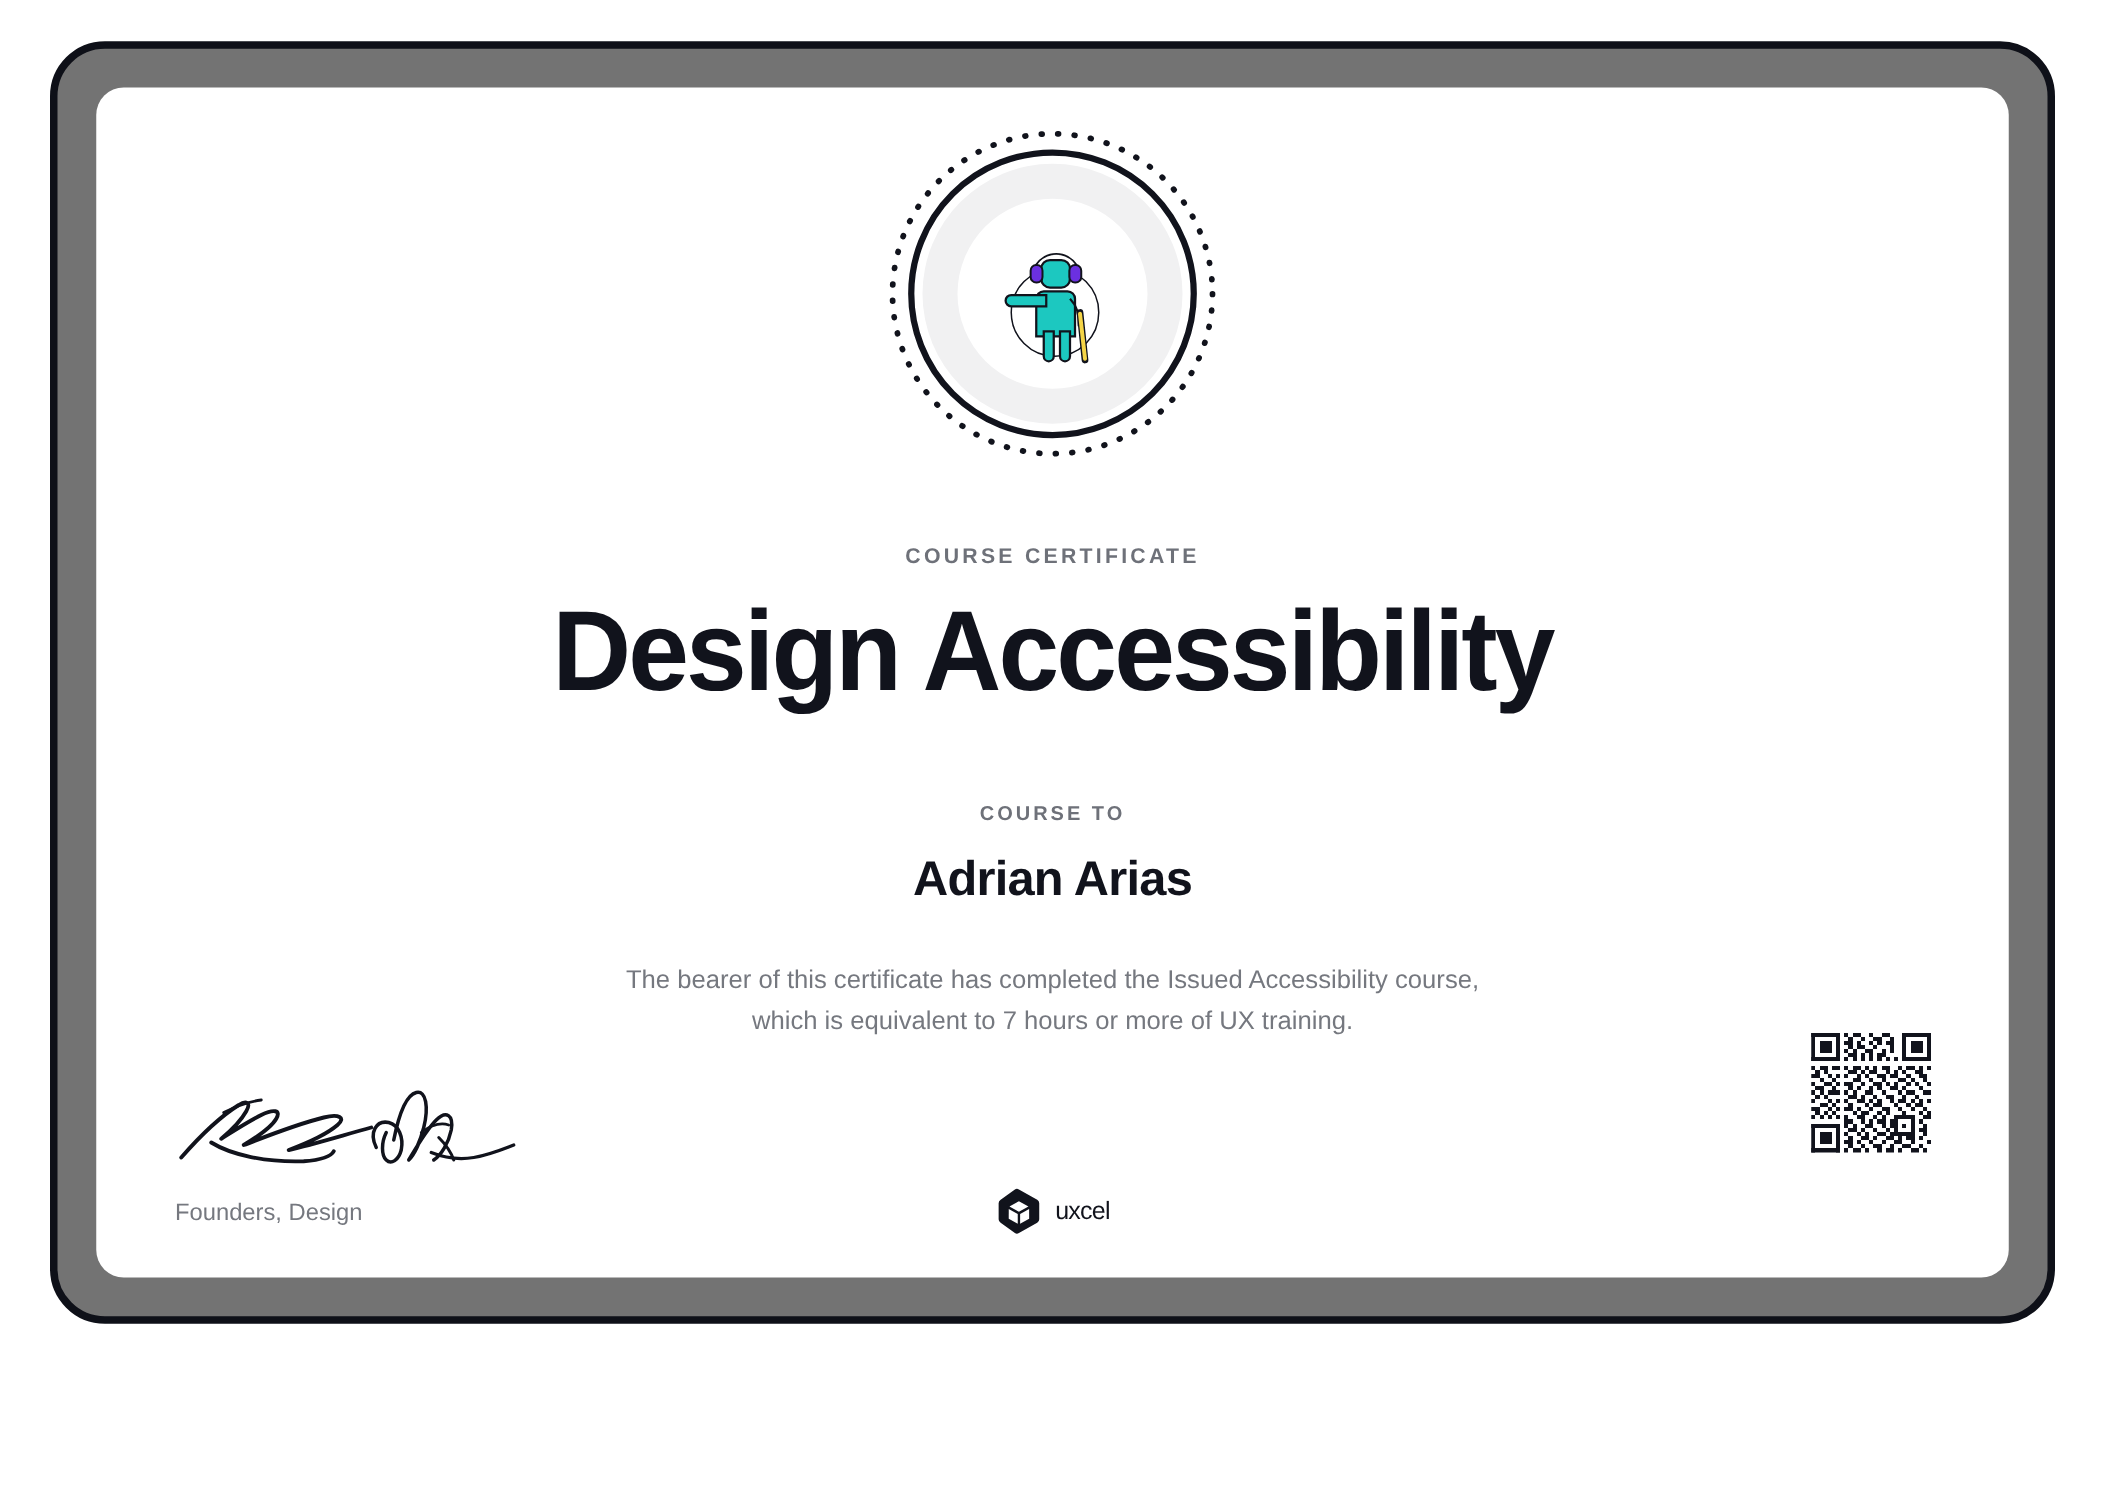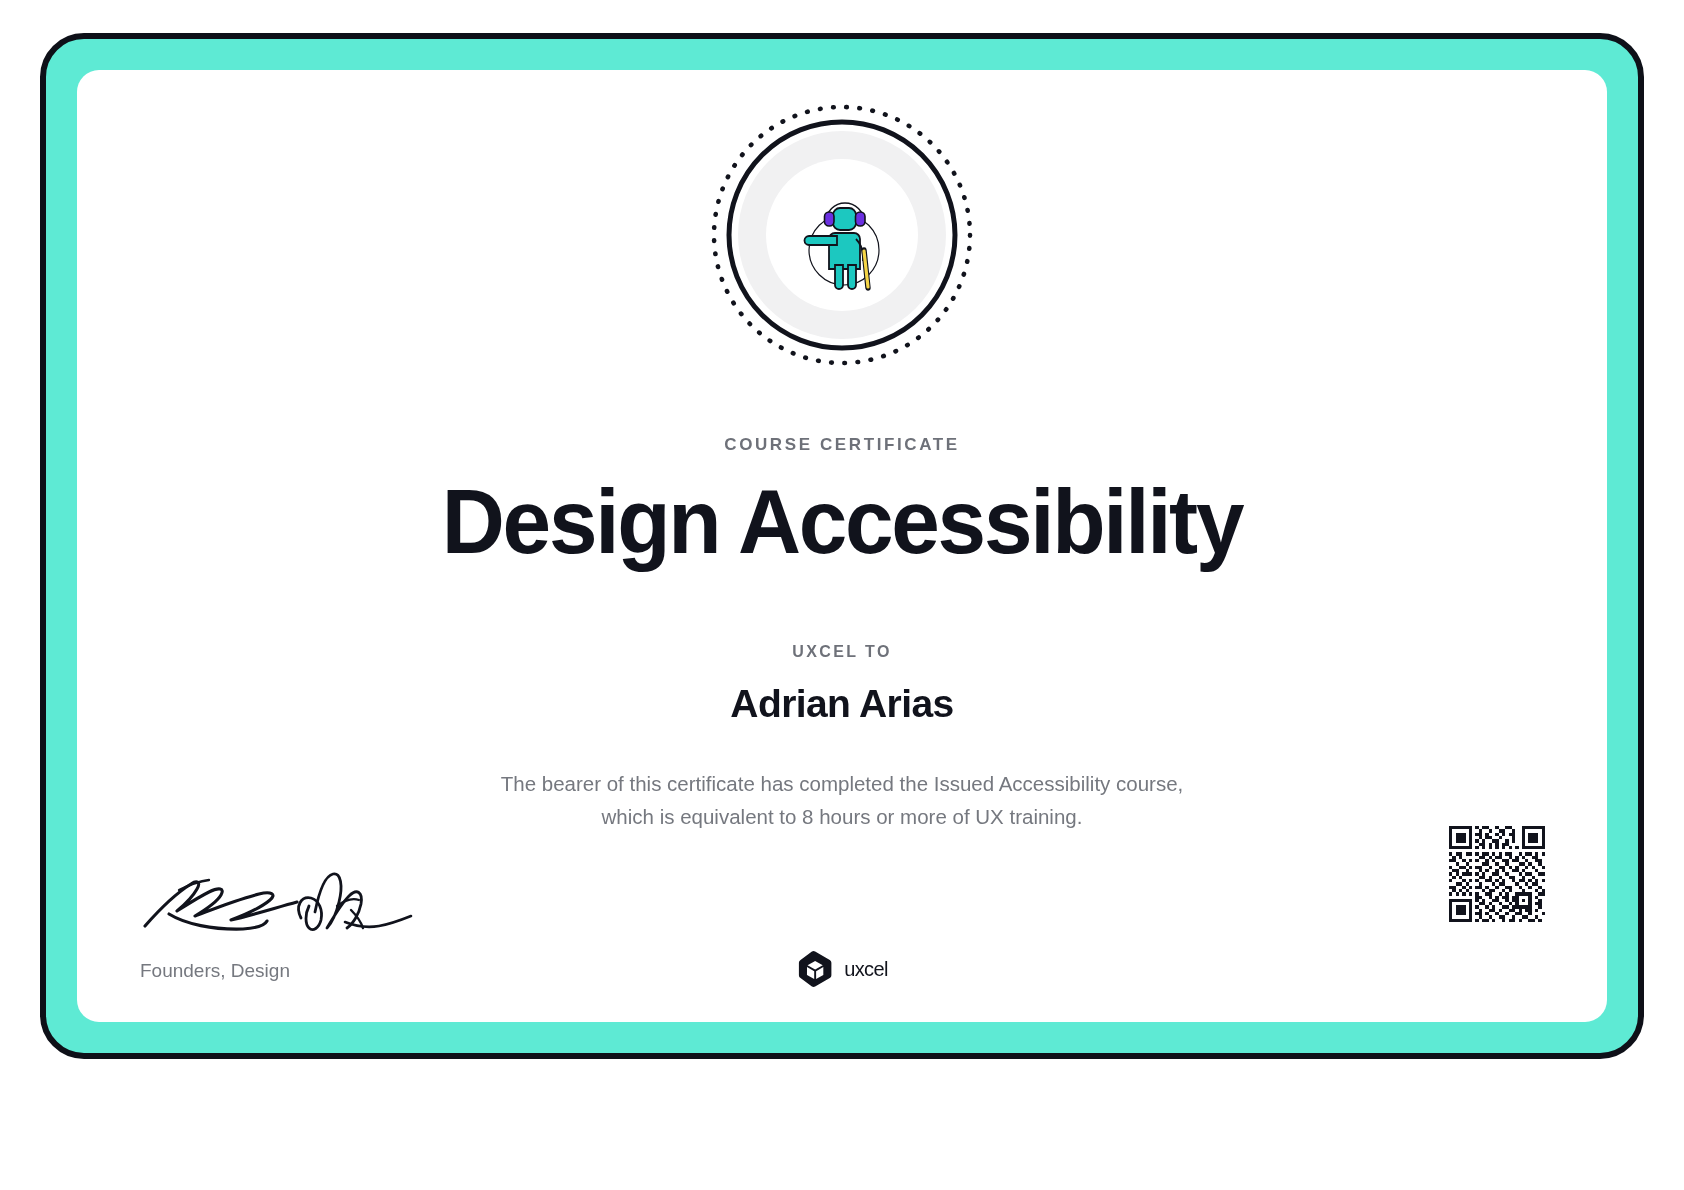--- a/index.html
+++ b/index.html
@@ -11,21 +11,21 @@
     overflow: hidden;
   }
 
   
   .cert-frame {
     position: absolute;
     left: 40px; top: 33px;
     width: 1604px; height: 1026px;
     border: 6px solid #0E1018;
     border-radius: 44px;
-    background: #5eead4;
+    background: #737373;
     padding: 31px;
   }
 
   .cert-inner {
     width: 100%; height: 100%;
     background: #ffffff;
     border-radius: 22px;
     position: relative;
     overflow: hidden;
   }
@@ -211,27 +211,27 @@
           <path d="M155 148 l4 38" stroke="#11131C" stroke-width="5.4" stroke-linecap="round"></path>
           <path d="M155 149 l4 36" stroke="#F5D547" stroke-width="3.2" stroke-linecap="round"></path>
         </g>
       </svg>
     </div>
 
     <div class="eyebrow">COURSE CERTIFICATE</div>
 
     <div class="cert-title">Design Accessibility</div>
 
-    <div class="issued-to-label">UXCEL TO</div>
+    <div class="issued-to-label">COURSE TO</div>
 
     <div class="recipient">Adrian Arias</div>
 
     <div class="blurb">
       <div>The bearer of this certificate has completed the Issued Accessibility course,</div>
-      <div>which is equivalent to 8 hours or more of UX training.</div>
+      <div>which is equivalent to 7 hours or more of UX training.</div>
     </div>
 
     <div class="sig-area">
       <svg viewBox="0 0 300 100" xmlns="http://www.w3.org/2000/svg">
         <g fill="none" stroke="#11131C" stroke-linecap="round" stroke-linejoin="round">
 
           <path d="M6 86 C20 70 36 54 52 44 C58 40 62 42 58 49 C53 58 44 66 38 71
                    C46 66 58 58 70 52 C80 47 86 48 82 55 C78 62 66 70 56 76
                    C72 70 96 60 120 54 C132 51 138 54 131 60 C124 66 108 74 92 80
                    C110 76 136 68 158 62" stroke-width="3.1"></path>

